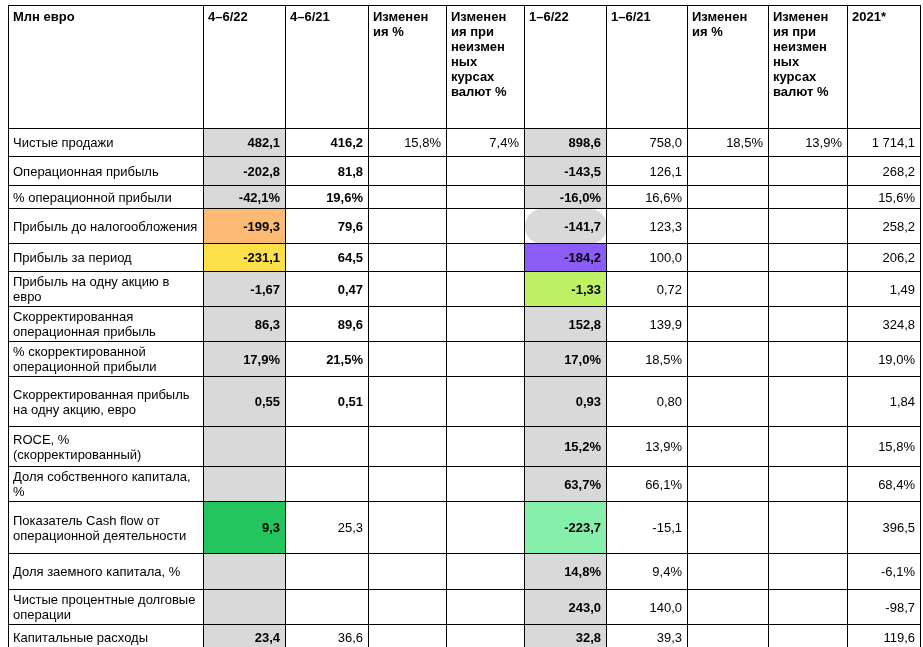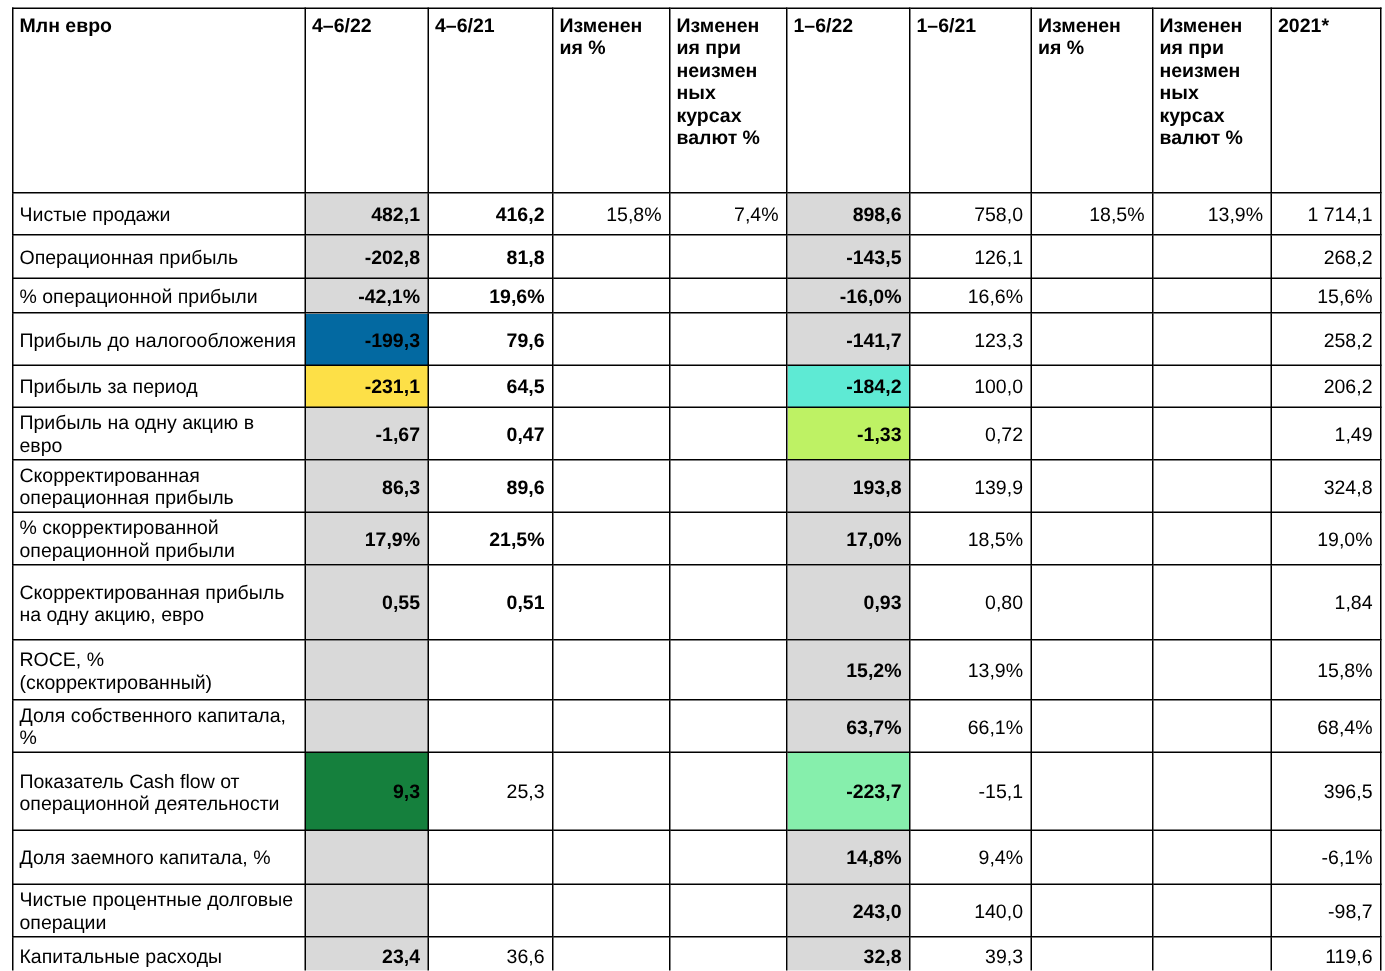--- a/index.html
+++ b/index.html
@@ -134,37 +134,37 @@
           <td class="num"></td>
           <td class="num"></td>
           <td class="num bold" style="background: rgb(217, 217, 217);">-16,0%</td>
           <td class="num">16,6%</td>
           <td class="num"></td>
           <td class="num"></td>
           <td class="num">15,6%</td>
         </tr>
         <tr style="height: 35px;">
           <td class="label">Прибыль до налогообложения</td>
-          <td class="num bold" style="background: #0369a1;">-199,3</td>
+          <td class="num bold" style="background: #fdba74;">-199,3</td>
           <td class="num bold">79,6</td>
           <td class="num"></td>
           <td class="num"></td>
-          <td class="num bold" style="background: rgb(217, 217, 217);">-141,7</td>
+          <td class="num bold" style="background: rgb(217, 217, 217); border-radius: 17px;">-141,7</td>
           <td class="num">123,3</td>
           <td class="num"></td>
           <td class="num"></td>
           <td class="num">258,2</td>
         </tr>
         <tr style="height: 28px;">
           <td class="label">Прибыль за период</td>
           <td class="num bold" style="background: #fde047;">-231,1</td>
           <td class="num bold">64,5</td>
           <td class="num"></td>
           <td class="num"></td>
-          <td class="num bold" style="background: #5eead4;">-184,2</td>
+          <td class="num bold" style="background: #8b5cf6;">-184,2</td>
           <td class="num">100,0</td>
           <td class="num"></td>
           <td class="num"></td>
           <td class="num">206,2</td>
         </tr>
         <tr style="height: 34px;">
           <td class="label">Прибыль на одну акцию в евро</td>
           <td class="num bold" style="background: rgb(217, 217, 217);">-1,67</td>
           <td class="num bold">0,47</td>
           <td class="num"></td>
@@ -174,21 +174,21 @@
           <td class="num"></td>
           <td class="num"></td>
           <td class="num">1,49</td>
         </tr>
         <tr style="height: 35px;">
           <td class="label">Скорректированная операционная прибыль</td>
           <td class="num bold" style="background: rgb(217, 217, 217);">86,3</td>
           <td class="num bold">89,6</td>
           <td class="num"></td>
           <td class="num"></td>
-          <td class="num bold" style="background: rgb(217, 217, 217);">193,8</td>
+          <td class="num bold" style="background: rgb(217, 217, 217);">152,8</td>
           <td class="num">139,9</td>
           <td class="num"></td>
           <td class="num"></td>
           <td class="num">324,8</td>
         </tr>
         <tr style="height: 33px;">
           <td class="label">% скорректированной операционной прибыли</td>
           <td class="num bold" style="background: rgb(217, 217, 217);">17,9%</td>
           <td class="num bold">21,5%</td>
           <td class="num"></td>
@@ -230,21 +230,21 @@
           <td class="num"></td>
           <td class="num"></td>
           <td class="num bold" style="background: rgb(217, 217, 217);">63,7%</td>
           <td class="num">66,1%</td>
           <td class="num"></td>
           <td class="num"></td>
           <td class="num">68,4%</td>
         </tr>
         <tr style="height: 52px;">
           <td class="label">Показатель Cash flow от операционной деятельности</td>
-          <td class="num bold" style="background: #15803d;">9,3</td>
+          <td class="num bold" style="background: #22c55e;">9,3</td>
           <td class="num">25,3</td>
           <td class="num"></td>
           <td class="num"></td>
           <td class="num bold" style="background: #86efac;">-223,7</td>
           <td class="num">-15,1</td>
           <td class="num"></td>
           <td class="num"></td>
           <td class="num">396,5</td>
         </tr>
         <tr style="height: 36px;">

